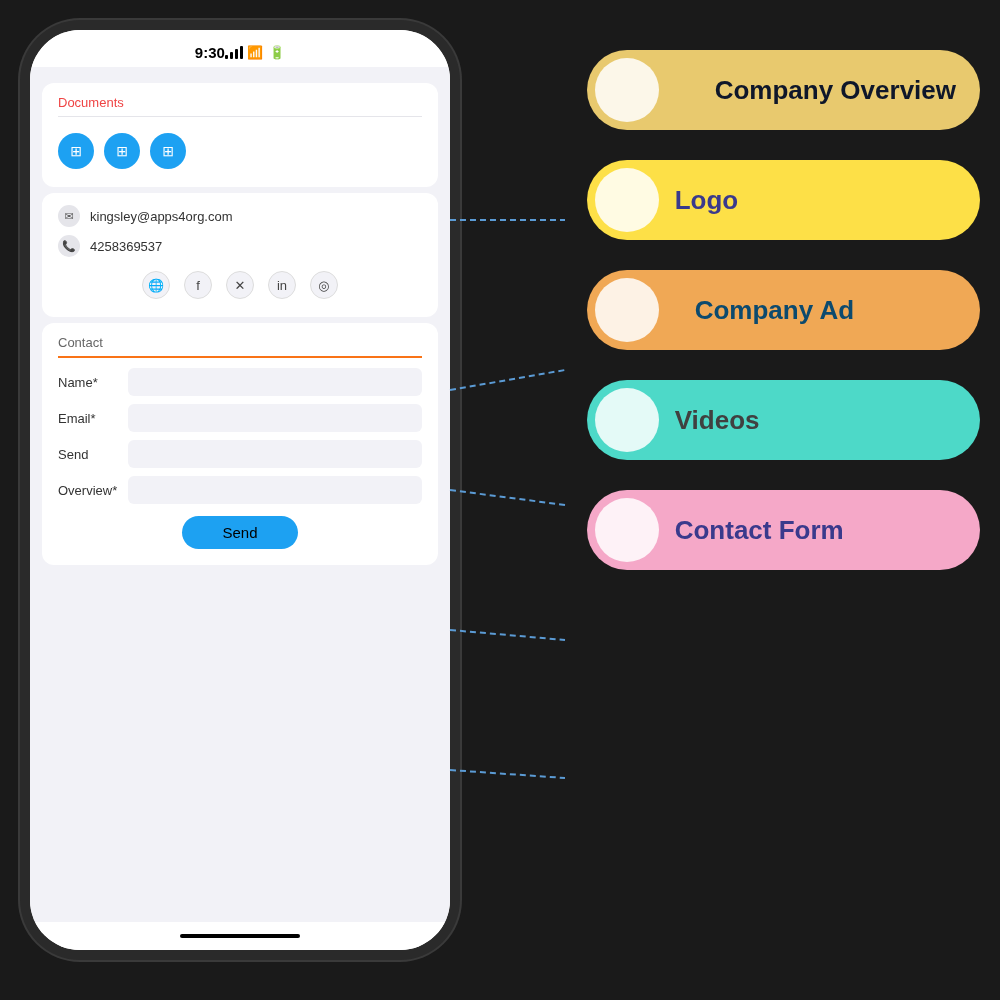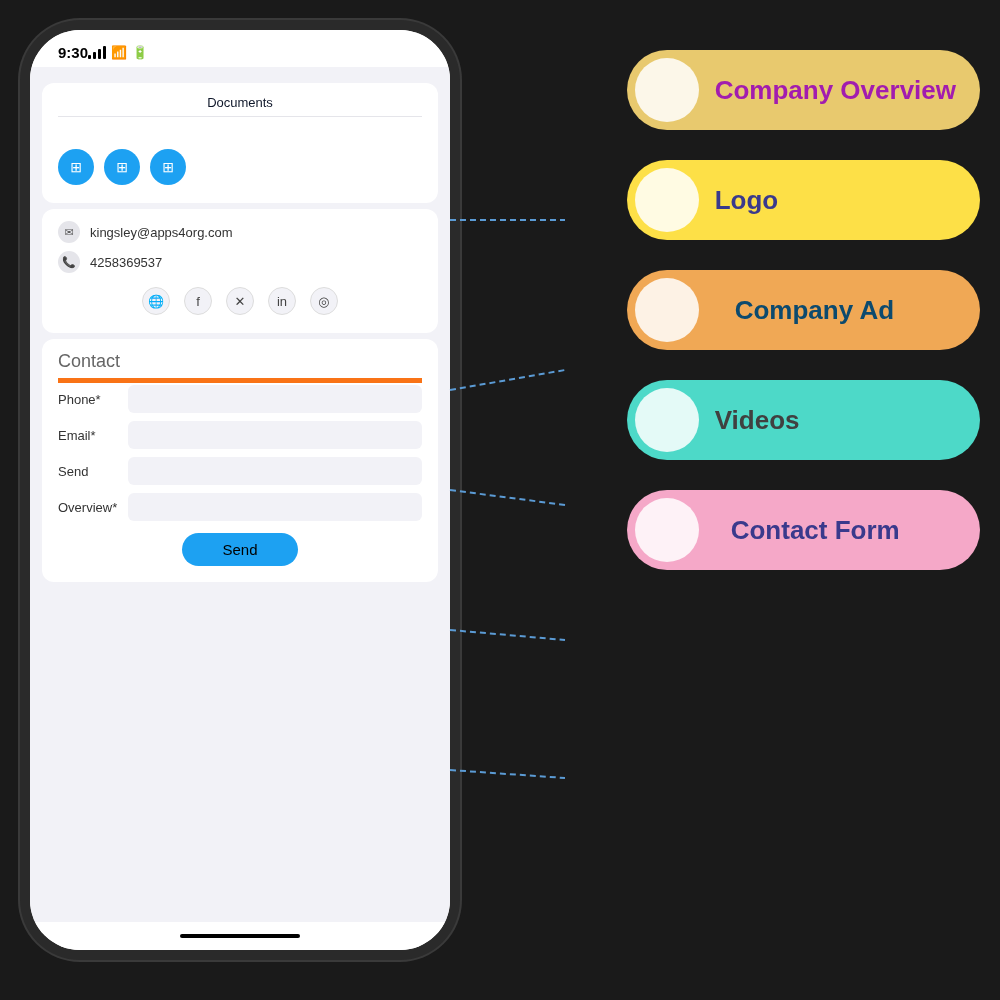--- a/index.html
+++ b/index.html
@@ -28,21 +28,21 @@
       box-shadow: 0 0 0 10px #2a2a2a, 0 0 0 12px #3a3a3a;
       overflow: hidden;
       position: relative;
       display: flex;
       flex-direction: column;
     }
 
     
     .status-bar {
       display: flex;
-      justify-content: flex-start;
+      justify-content: center;
       align-items: center;
       padding: 14px 28px 6px;
       background: #fff;
     }
     .status-time {
       font-size: 15px;
       font-weight: 600;
       color: #000;
     }
     .status-icons {
@@ -76,25 +76,24 @@
 
     
     .section {
       background: #fff;
       margin: 6px 12px;
       border-radius: 12px;
       padding: 12px 16px;
     }
     .section-label {
       font-size: 13px;
-      color: #0f172a;
-      margin-bottom: 26px;
+      color: #ef4444;
+      margin-bottom: 10px;
       padding-bottom: 6px;
       border-bottom: 1px solid #e5e5ea;
-      text-align: center;
     }
 
     
     .docs-icons {
       display: flex;
       gap: 10px;
       padding: 6px 0;
     }
     .doc-icon {
       width: 36px;
@@ -148,25 +147,25 @@
     }
 
     
     .form-section {
       background: #fff;
       margin: 6px 12px;
       border-radius: 12px;
       padding: 12px 16px;
     }
     .form-label-header {
-      font-size: 18px;
+      font-size: 13px;
       color: #666;
-      margin-bottom: 2px;
+      margin-bottom: 10px;
       padding-bottom: 6px;
-      border-bottom: 5px solid #f97316;
+      border-bottom: 2px solid #f97316;
     }
     .form-row {
       display: flex;
       align-items: center;
       margin-bottom: 8px;
       gap: 10px;
     }
     .form-field-label {
       font-size: 13px;
       color: #333;
@@ -235,32 +234,32 @@
       border-radius: 50%;
       flex-shrink: 0;
       margin-right: 16px;
     }
     .annotation-card .card-label {
       font-size: 26px;
       font-weight: 700;
     }
 
     .card-company-overview { background: #e8c96e; }
-    .card-company-overview .card-label { color: #a21caf; }
+    .card-company-overview .card-label { color: #0f172a; margin-left: 40px; }
 
     .card-logo { background: #fde047; }
     .card-logo .card-label { color: #3a3a8c; }
 
     .card-company-ad { background: #f0a855; }
     .card-company-ad .card-label { color: #0c4a6e; margin-left: 20px; }
 
     .card-videos { background: #4dd9c8; }
     .card-videos .card-label { color: #404040; }
 
-    .card-contact-form { background: #f5a8c8; gap: 16px; }
+    .card-contact-form { background: #f5a8c8; }
     .card-contact-form .card-label { color: #3a3a8c; }
   </style>
 </head>
 <body>
 
 <div class="phone-wrapper">
   <div class="phone">
 
     <div class="status-bar">
       <span class="status-time">9:30</span>
@@ -301,21 +300,21 @@
           <div class="social-icon">f</div>
           <div class="social-icon">✕</div>
           <div class="social-icon">in</div>
           <div class="social-icon">◎</div>
         </div>
       </div>
 
       <div class="form-section">
         <div class="form-label-header">Contact</div>
         <div class="form-row">
-          <span class="form-field-label">Phone*</span>
+          <span class="form-field-label">Name*</span>
           <input class="form-input" type="text" style="">
         </div>
         <div class="form-row">
           <span class="form-field-label">Email*</span>
           <input class="form-input" type="email" style="">
         </div>
         <div class="form-row">
           <span class="form-field-label">Send</span>
           <input class="form-input" type="tel" style="">
         </div>

